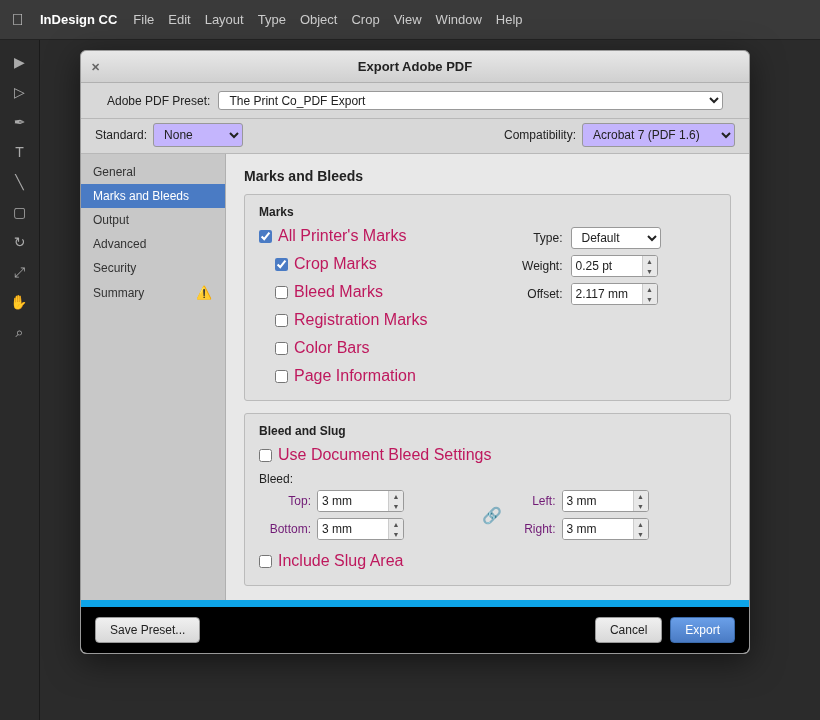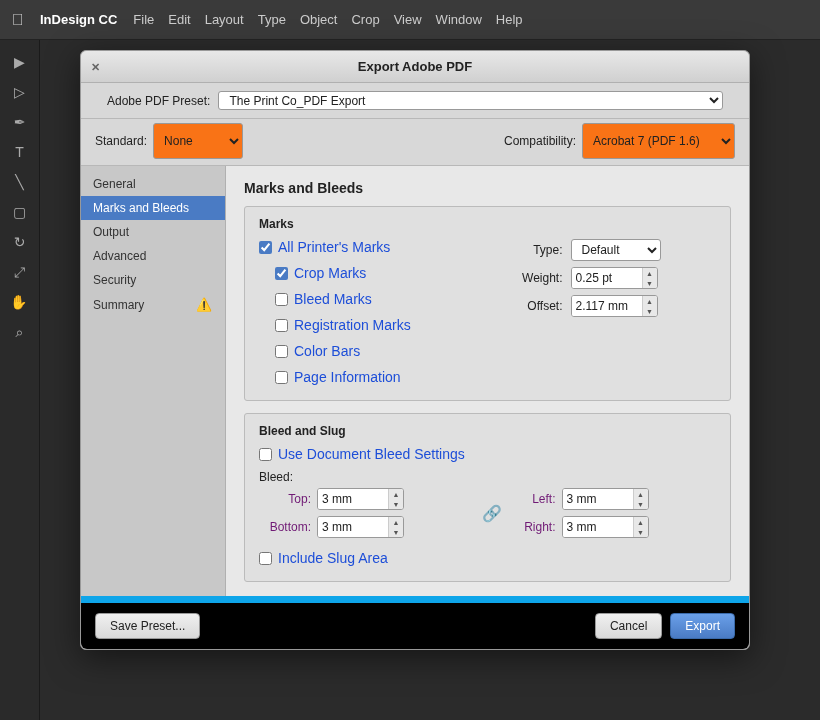--- a/index.html
+++ b/index.html
@@ -89,22 +89,22 @@
     .std-row {
       display: flex;
       padding: 4px 14px 6px;
       background: #d8d8d8;
       border-bottom: 1px solid #b8b8b8;
       gap: 20px;
     }
     .std-group { display: flex; align-items: center; gap: 6px; }
     .std-group label { font-size: 12px; color: #222; }
     .std-select {
-      height: 36px;
-      background: #f97316;
+      height: 24px;
+      background: #c4b5fd;
       border: 1px solid #999;
       border-radius: 3px;
       font-size: 12px;
       padding: 0 18px 0 6px;
       color: #222;
       min-width: 90px;
     }
 
     
     .dialog-body {
@@ -177,22 +177,22 @@
       gap: 6px;
       margin-bottom: 5px;
     }
     .checkbox-row input[type="checkbox"] {
       width: 13px;
       height: 13px;
       cursor: pointer;
       accent-color: #4a7bc4;
     }
     .checkbox-row label {
-      font-size: 14px;
-      color: #1d4ed8;
+      font-size: 16px;
+      color: #be185d;
       cursor: pointer;
     }
 
     .marks-grid {
       display: grid;
       grid-template-columns: 1fr 1fr;
       gap: 0;
     }
     .marks-left { display: flex; flex-direction: column; gap: 5px; }
     .marks-right { display: flex; flex-direction: column; gap: 6px; padding-left: 20px; }

